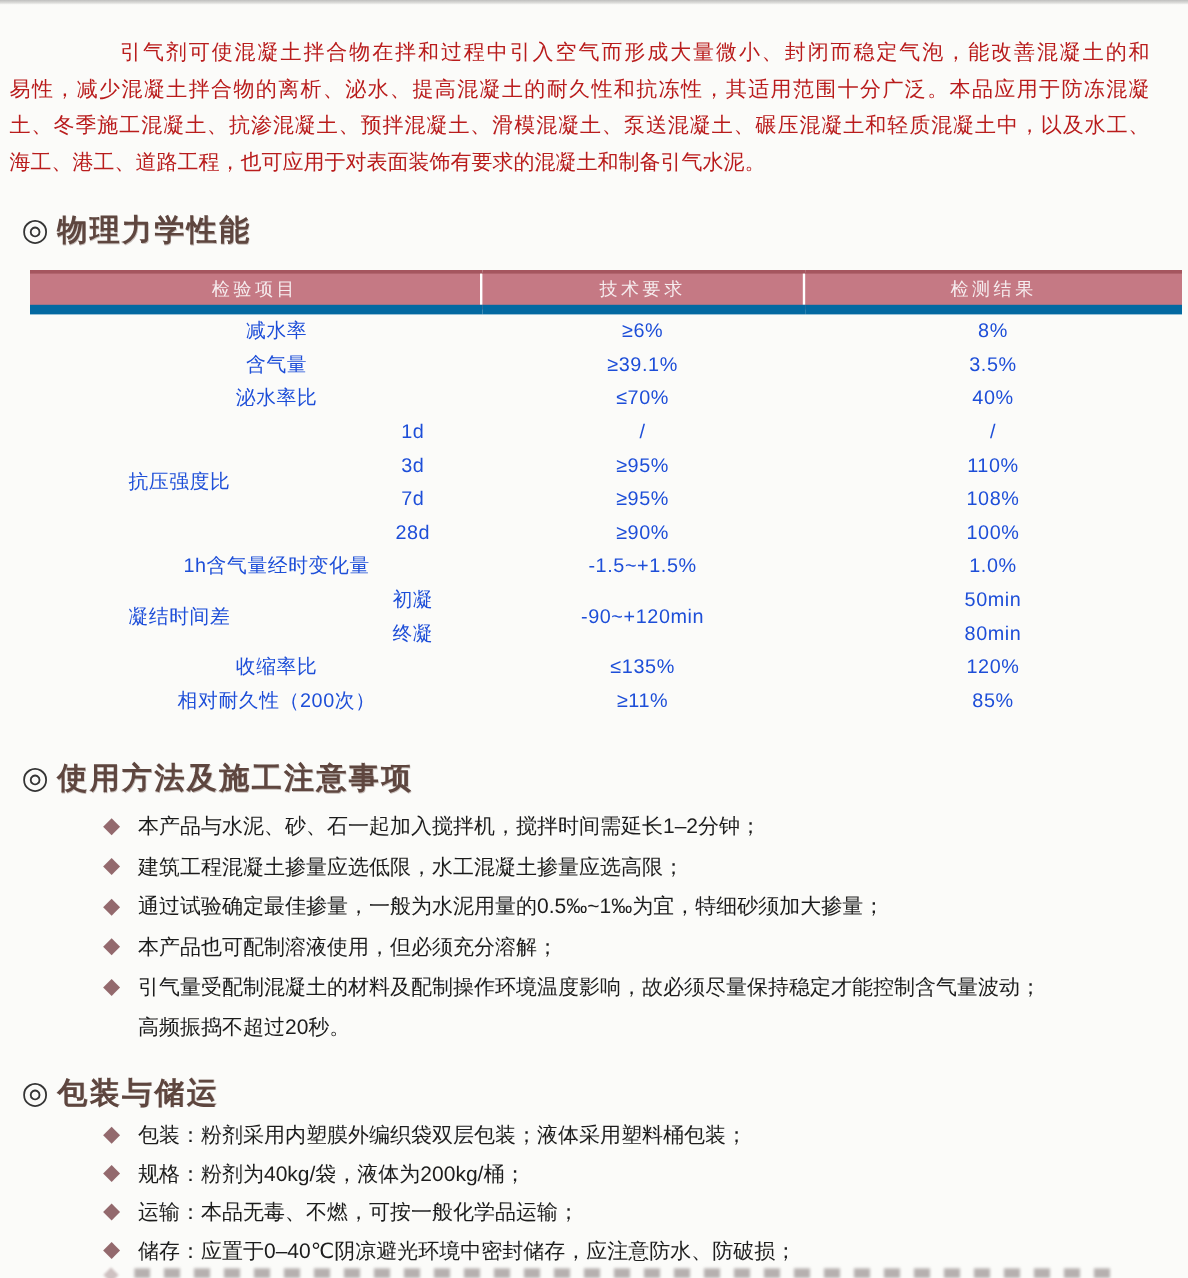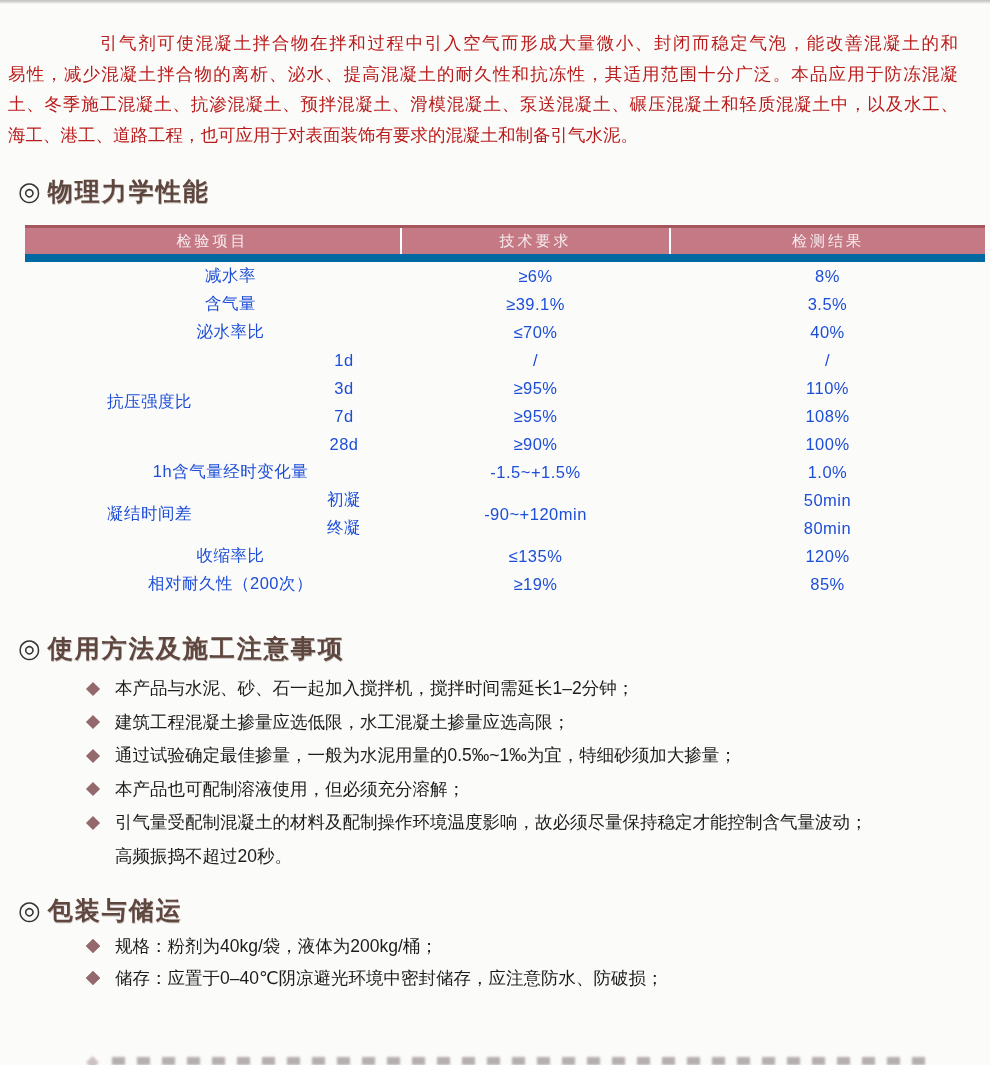--- a/index.html
+++ b/index.html
@@ -179,21 +179,21 @@
           <td class="sub">终凝</td>
           <td>80min</td>
         </tr>
         <tr>
           <td class="pname" colspan="2">收缩率比</td>
           <td>≤135%</td>
           <td>120%</td>
         </tr>
         <tr>
           <td class="pname" colspan="2">相对耐久性（200次）</td>
-          <td>≥19%</td>
+          <td>≥11%</td>
           <td>85%</td>
         </tr>
       </tbody>
   </table>
 
   <div class="heading" id="heading-usage">
     <span class="mark">◎</span>
     <span class="h-text">使用方法及施工注意事项</span>
   </div>
 
@@ -222,27 +222,29 @@
     </ul>
 
   <div class="heading" id="heading-packaging">
     <span class="mark">◎</span>
     <span class="h-text">包装与储运</span>
   </div>
 
   <ul class="blist" id="packaging-list">
       <li>
         <span class="diamond"></span>
+        <div class="bline">包装：粉剂采用内塑膜外编织袋双层包装；液体采用塑料桶包装；</div>
       </li>
       <li>
         <span class="diamond"></span>
         <div class="bline">规格：粉剂为40kg/袋，液体为200kg/桶；</div>
       </li>
       <li>
         <span class="diamond"></span>
+        <div class="bline">运输：本品无毒、不燃，可按一般化学品运输；</div>
       </li>
       <li>
         <span class="diamond"></span>
         <div class="bline">储存：应置于0–40℃阴凉避光环境中密封储存，应注意防水、防破损；</div>
       </li>
     </ul>
 
   <div class="cutoff-diamond"></div>
   <div class="cutoff-row"></div>
 

